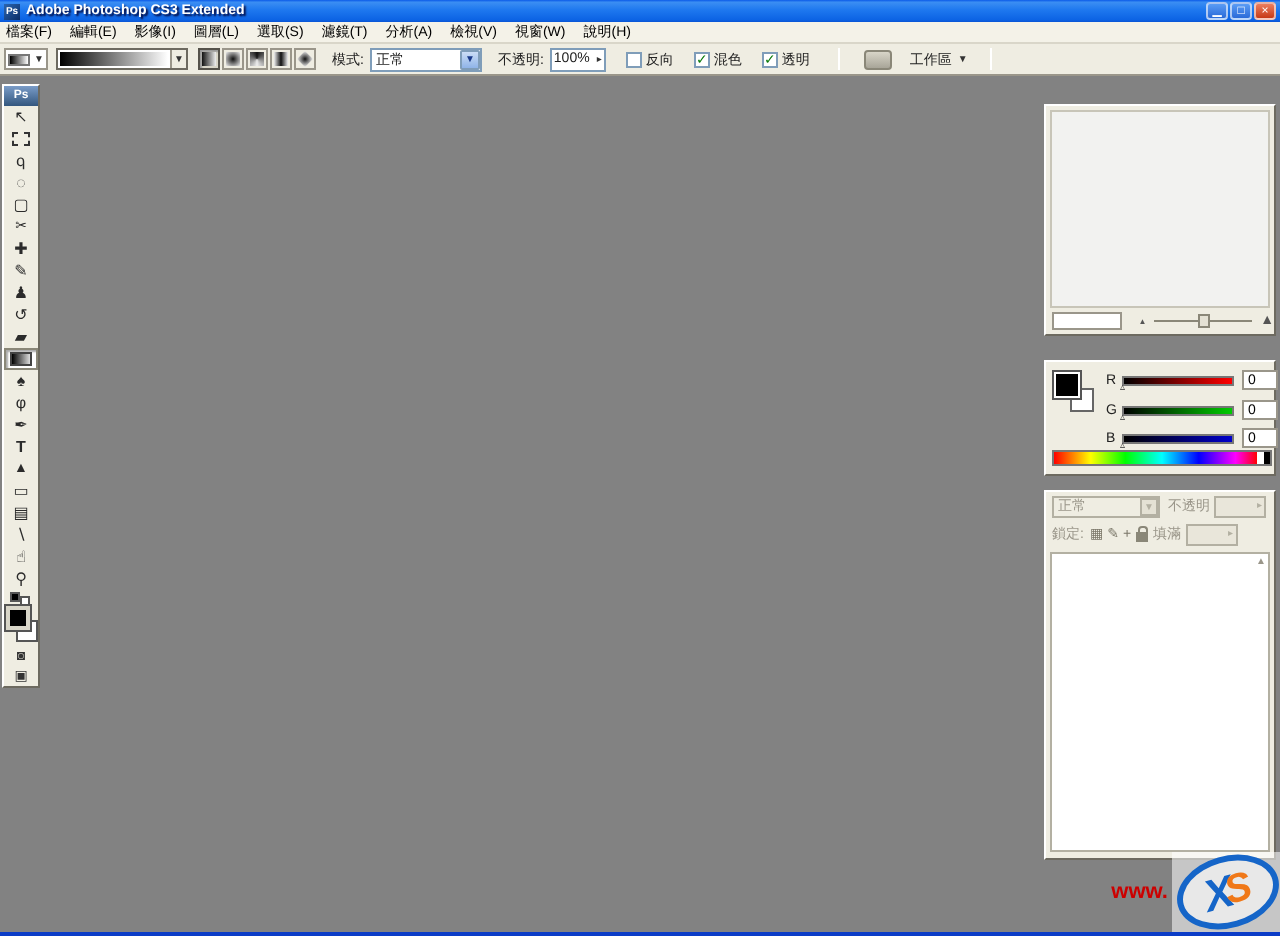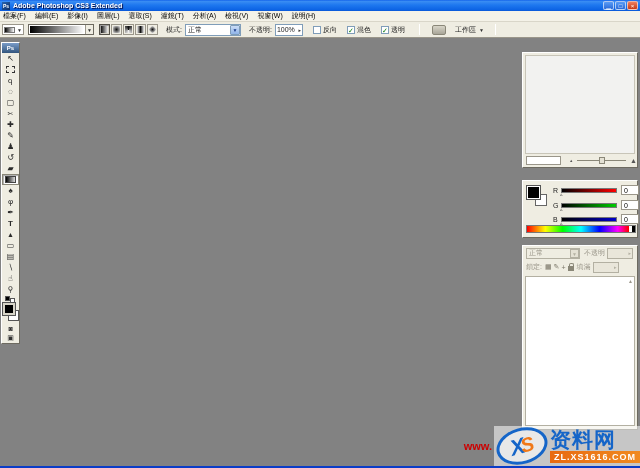--- a/index.html
+++ b/index.html
@@ -386,23 +386,19 @@
       </div>
     </div>
 
     <div class="watermark">
       <span class="wm-www">www.</span>
       <div class="wm-card">
         <div class="wm-ellipse">
           <span class="wm-x">X</span>
           <span class="wm-s">S</span>
         </div>
-        <div class="wm-right">
-          <span class="wm-site">资料网</span>
-          <span class="wm-url">ZL.XS1616.COM</span>
-        </div>
       </div>
     </div>
 
   </div>
 
   <div class="bottom-border"></div>
 </div>
 
 </body></html>

